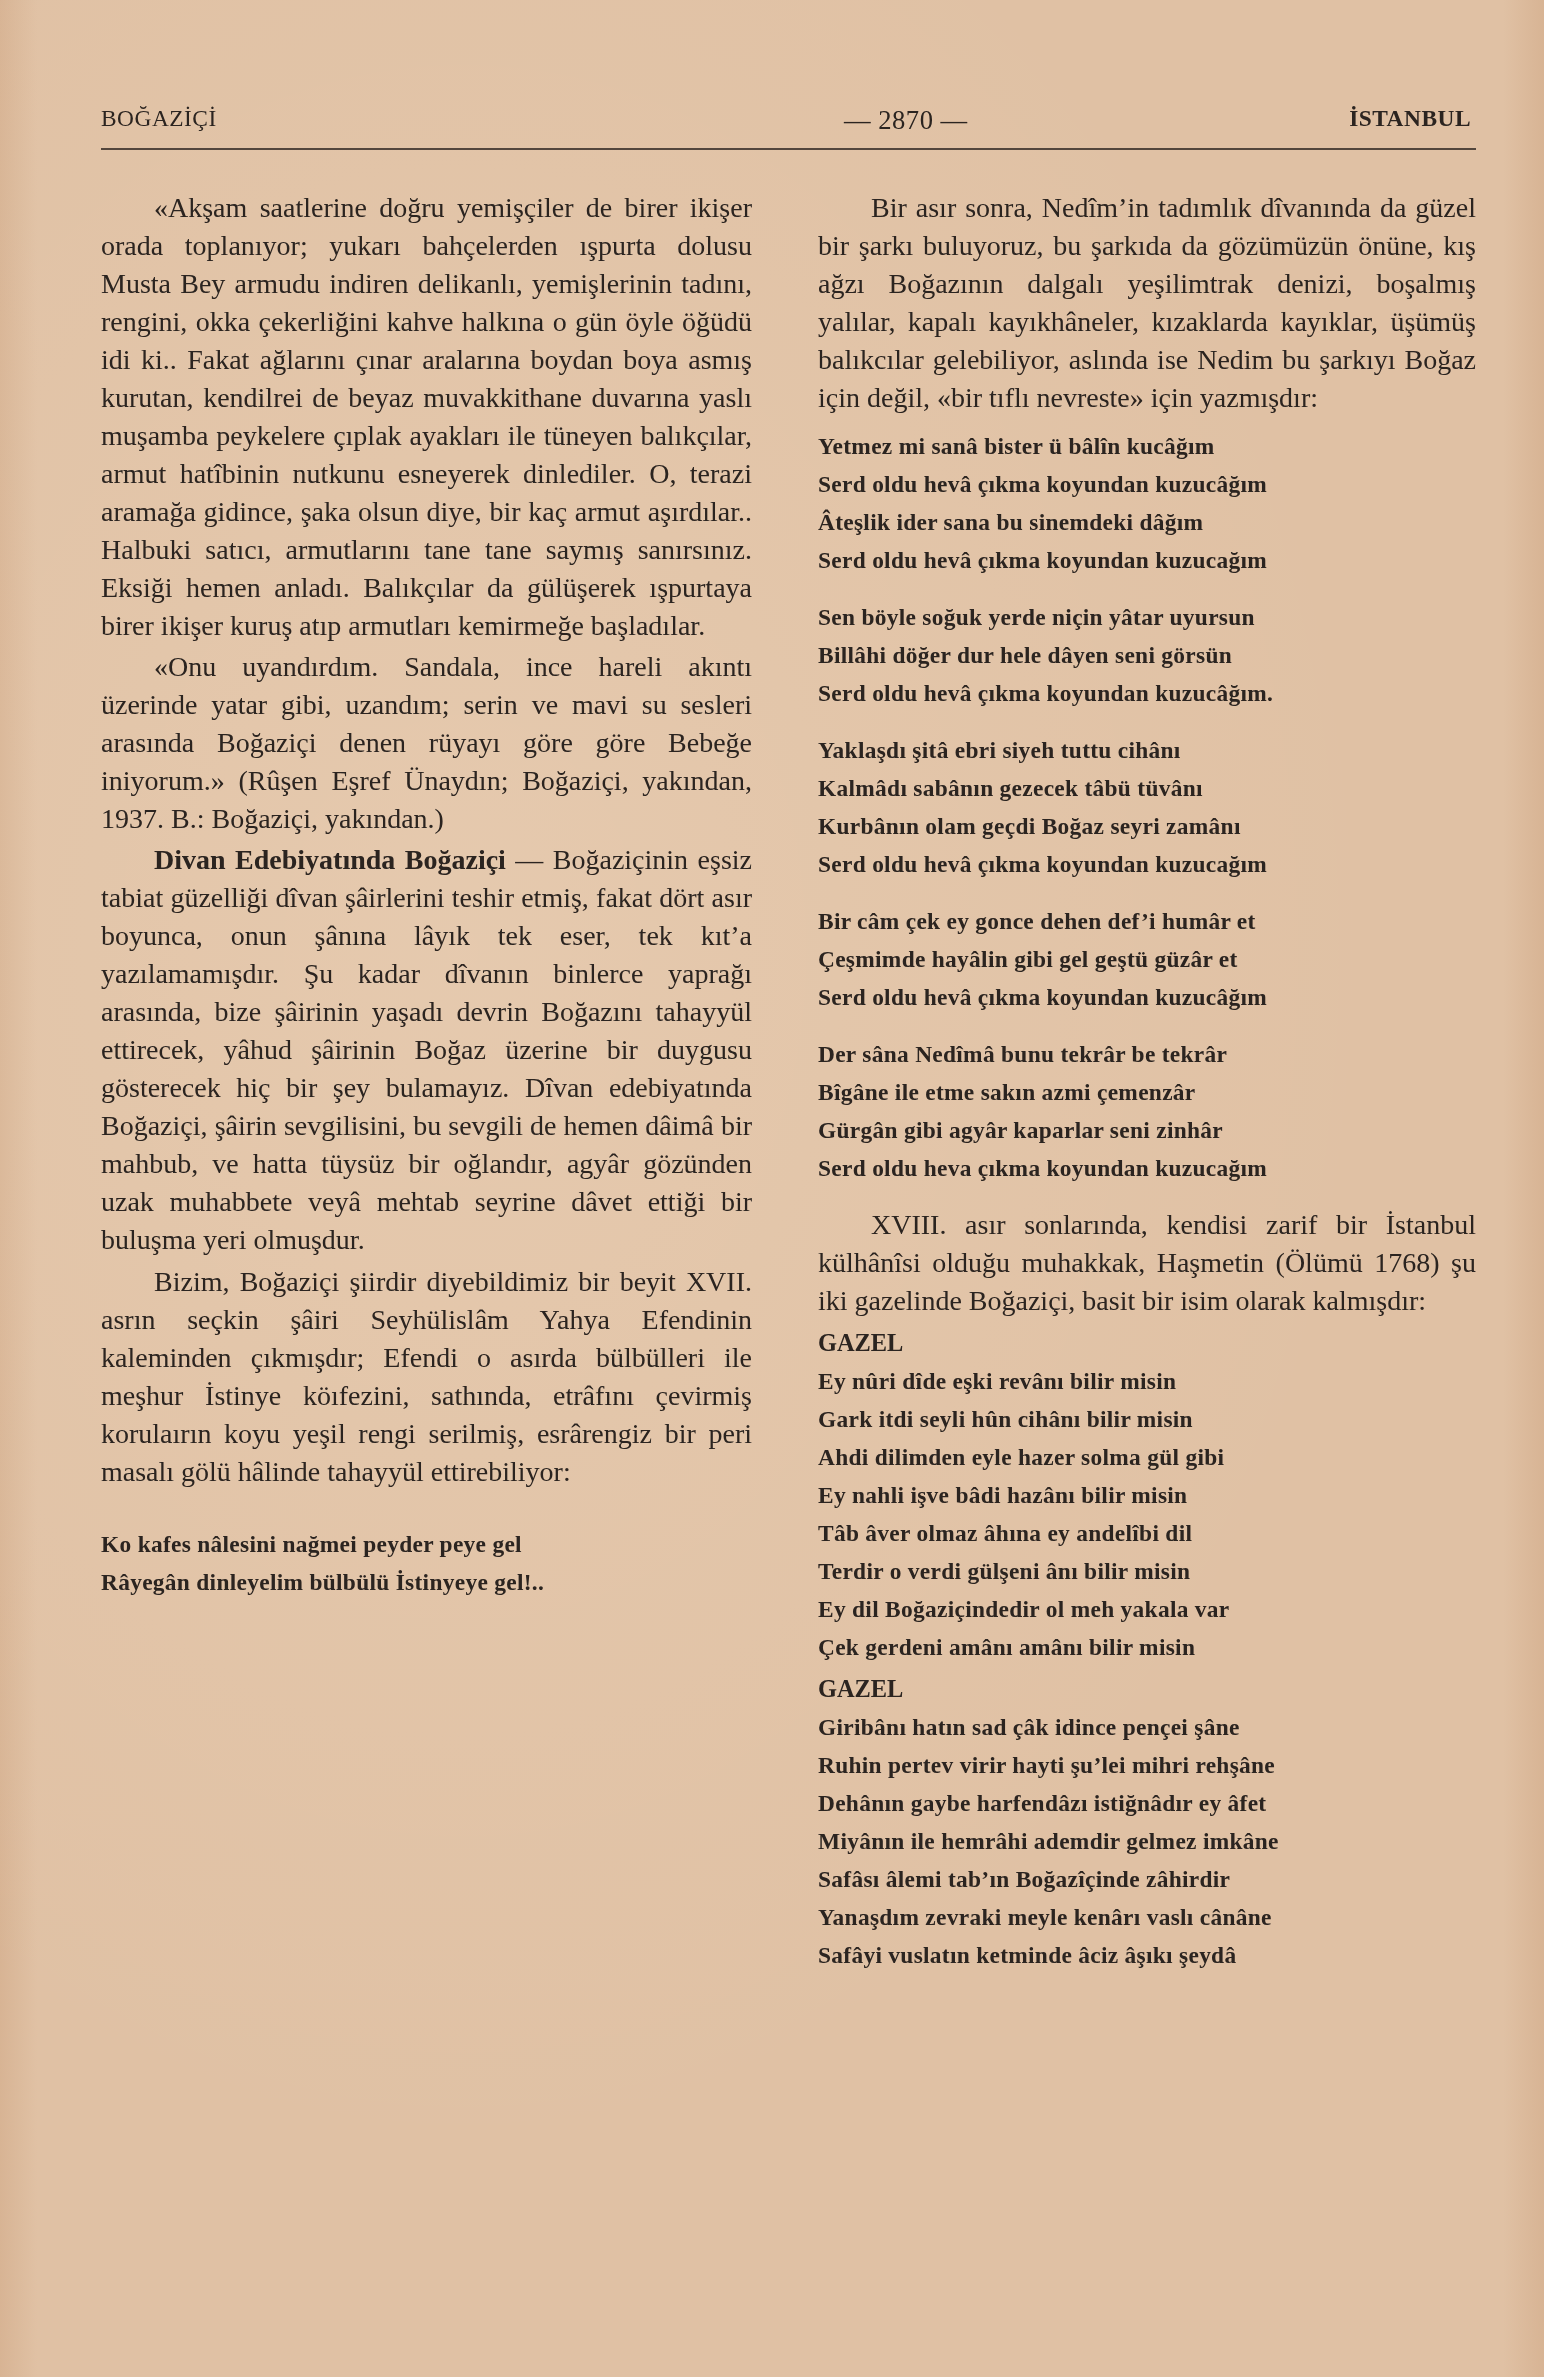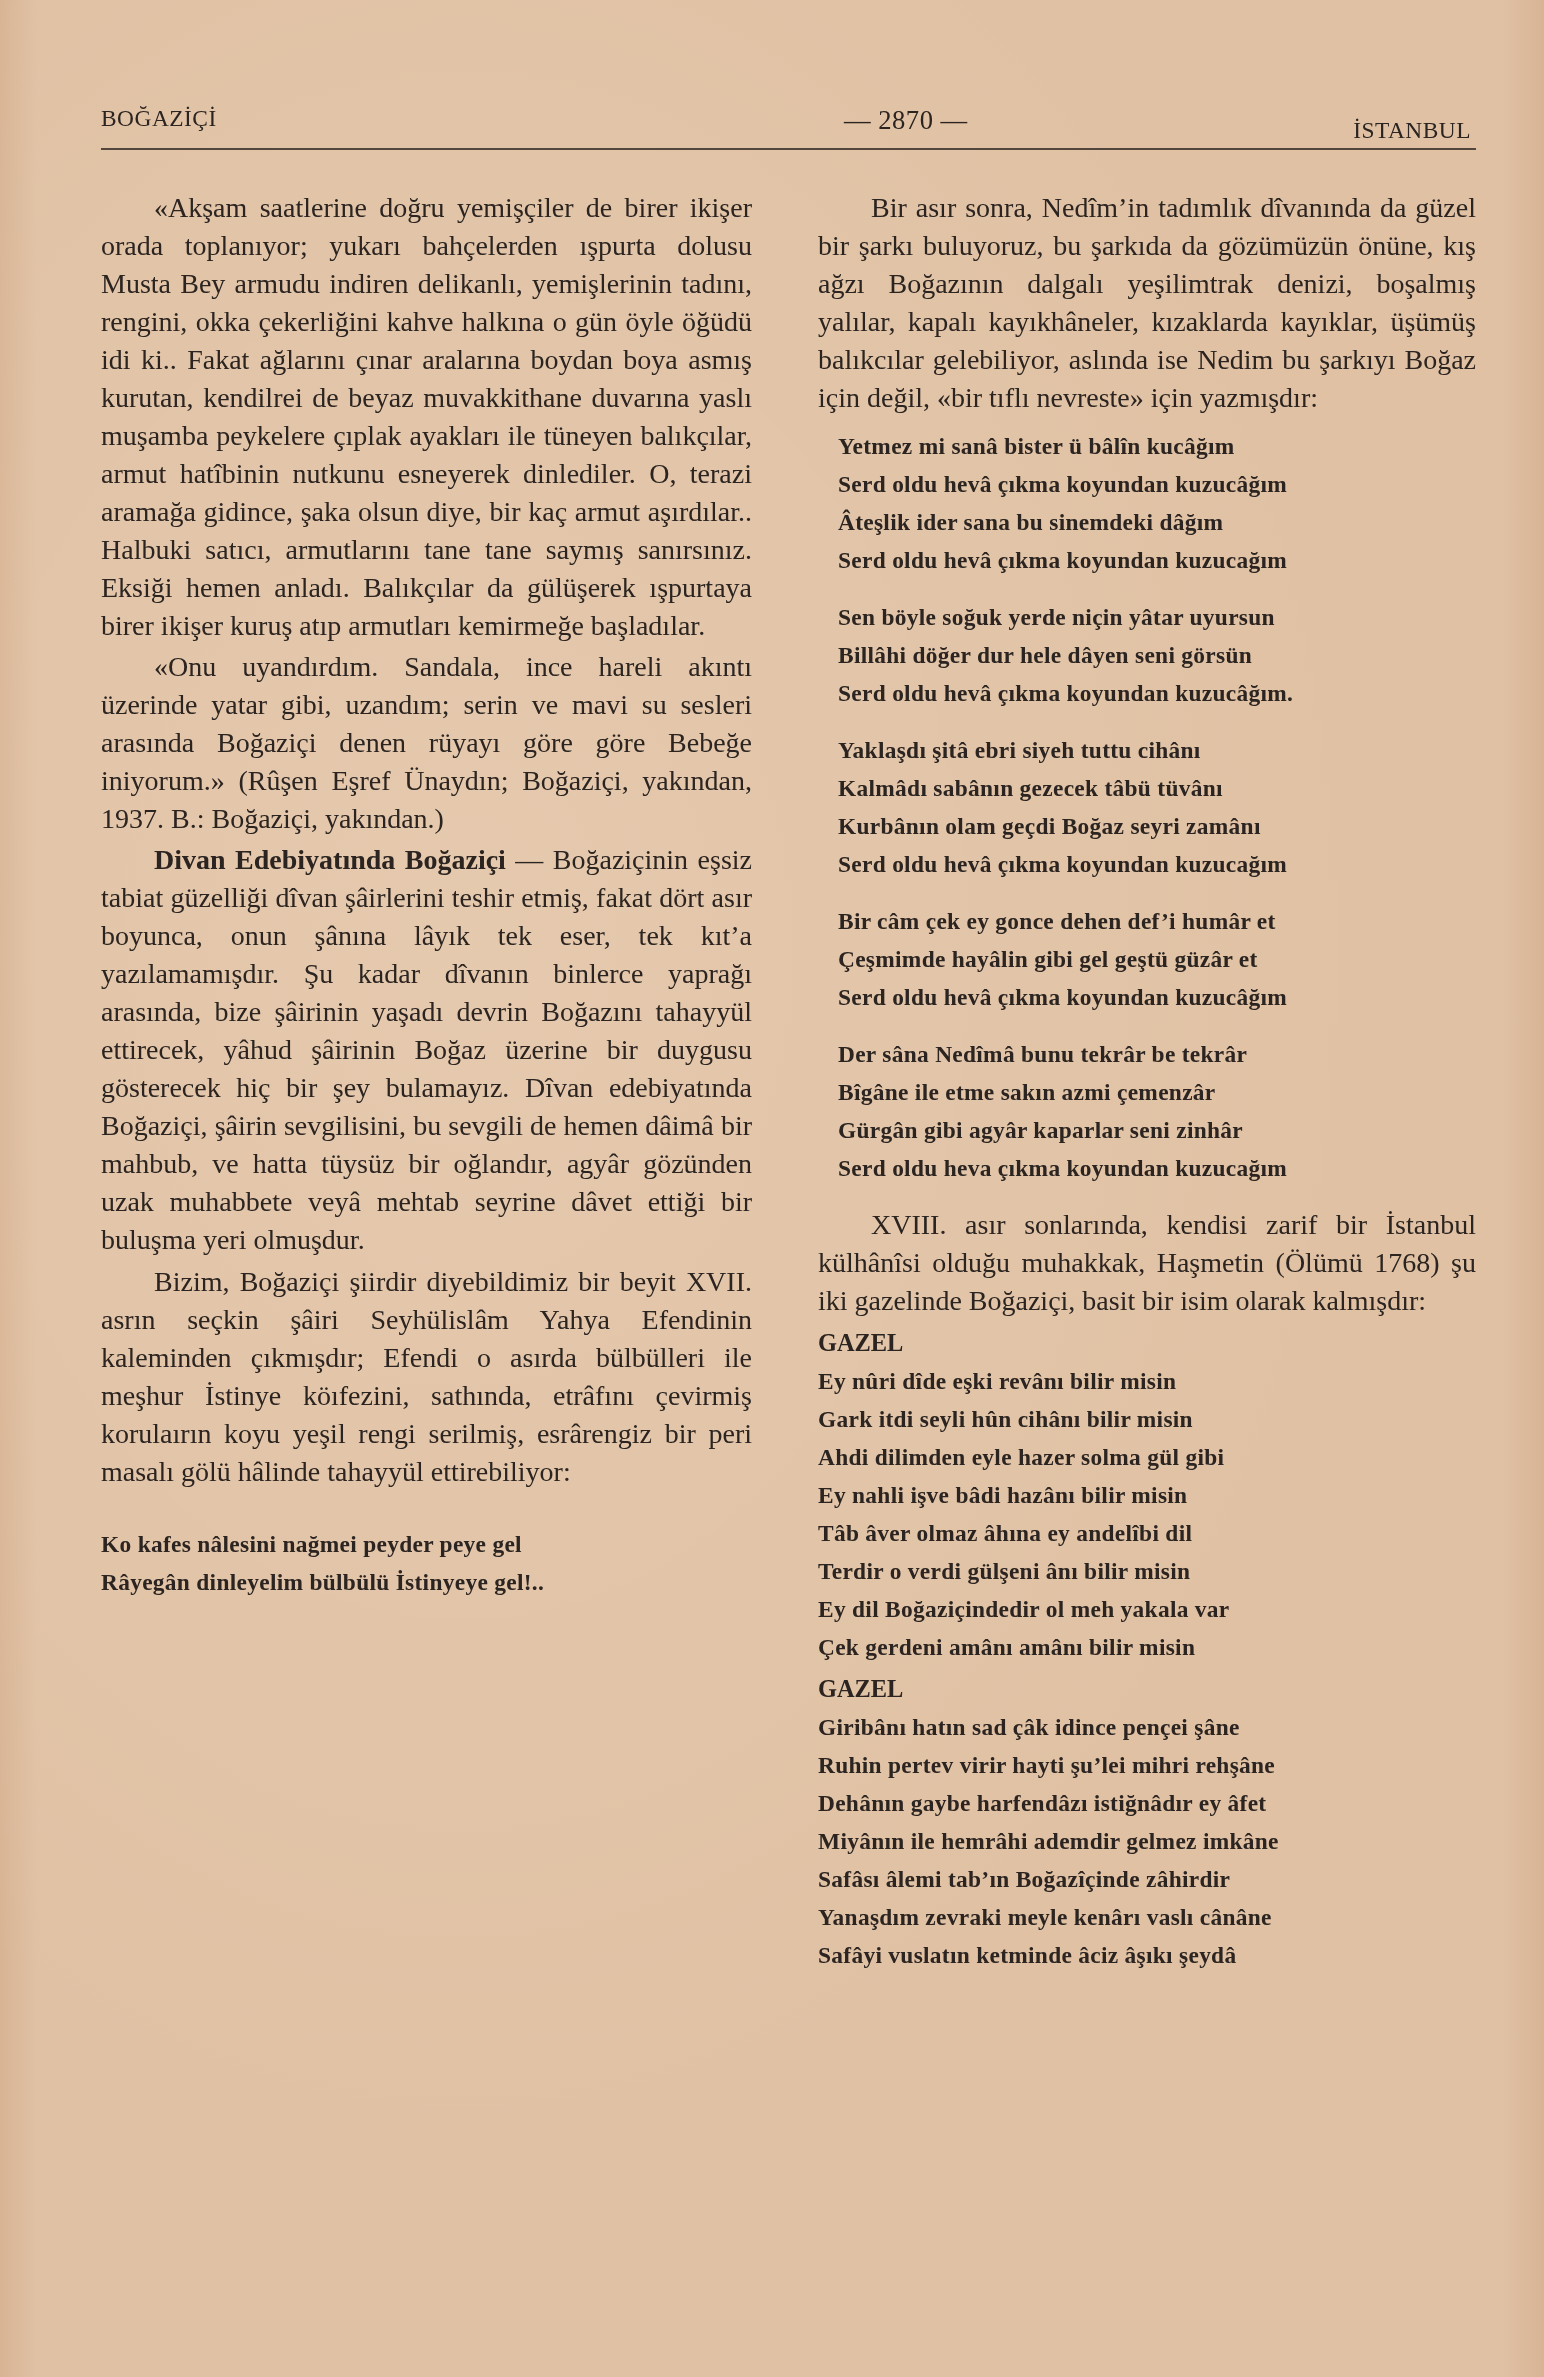--- a/index.html
+++ b/index.html
@@ -13,21 +13,21 @@
     font-family: "Liberation Serif", "DejaVu Serif", serif;
     position: relative;
   }
   .page { position: absolute; left: 0; top: 0; width: 1244px; height: 2377px; }
   .header {
     position: absolute; left: 101px; top: 105px; width: 1370px; height: 32px;
     font-size: 23.4px; letter-spacing: 0.5px;
   }
   .header .left { position: absolute; left: 0; top: 0; }
   .header .center { position: absolute; left: 743px; top: 0; font-size: 26.6px; }
-  .header .right { position: absolute; right: 0; top: 12px; font-weight: normal; margin-left: 21px; }
+  .header .right { position: absolute; right: 0; top: 0; font-weight: bold; margin-left: 21px; }
   .rule {
     position: absolute; left: 101px; top: 148px; width: 1375px; height: 2.1px;
     background: #3a302a; opacity: 0.85;
   }
   .col { position: absolute; top: 189px; }
   .col.left { left: 101px; width: 651px; }
   .col.right { left: 818px; width: 658px; }
   .para {
     font-size: 28px; line-height: 38px; text-align: justify;
     text-align-last: left; margin: 0; hyphens: manual;
@@ -78,21 +78,21 @@
       <div class="verse-line">Ko kafes nâlesini nağmei peyder peye gel</div>
       <div class="verse-line">Râyegân dinleyelim bülbülü İstinyeye gel!..</div>
     </div>
   </div>
 
   <div class="col right">
     <p class="para indent">
       <span>Bir asır sonra, Nedîm’in tadımlık dîvanında da güzel bir şarkı buluyoruz, bu şarkıda da gözümüzün önüne, kış ağzı Boğazının dalgalı yeşilimtrak denizi, boşalmış yalılar, kapalı kayıkhâneler, kızaklarda kayıklar, üşümüş balıkcılar gelebiliyor, aslında ise Nedim bu şarkıyı Boğaz için değil, «bir tıflı nevreste» için yazmışdır:</span>
     </p>
 
-    <div class="verse" style="margin-top:9.6px;margin-left:20px;">
+    <div class="verse" style="margin-top:9.6px;">
       <div class="stanza">
         <div class="verse-line">Yetmez mi sanâ bister ü bâlîn kucâğım</div>
         <div class="verse-line">Serd oldu hevâ çıkma koyundan kuzucâğım</div>
         <div class="verse-line">Âteşlik ider sana bu sinemdeki dâğım</div>
         <div class="verse-line">Serd oldu hevâ çıkma koyundan kuzucağım</div>
       </div>
       <div class="stanza">
         <div class="verse-line">Sen böyle soğuk yerde niçin yâtar uyursun</div>
         <div class="verse-line">Billâhi döğer dur hele dâyen seni görsün</div>
         <div class="verse-line">Serd oldu hevâ çıkma koyundan kuzucâğım.</div>

